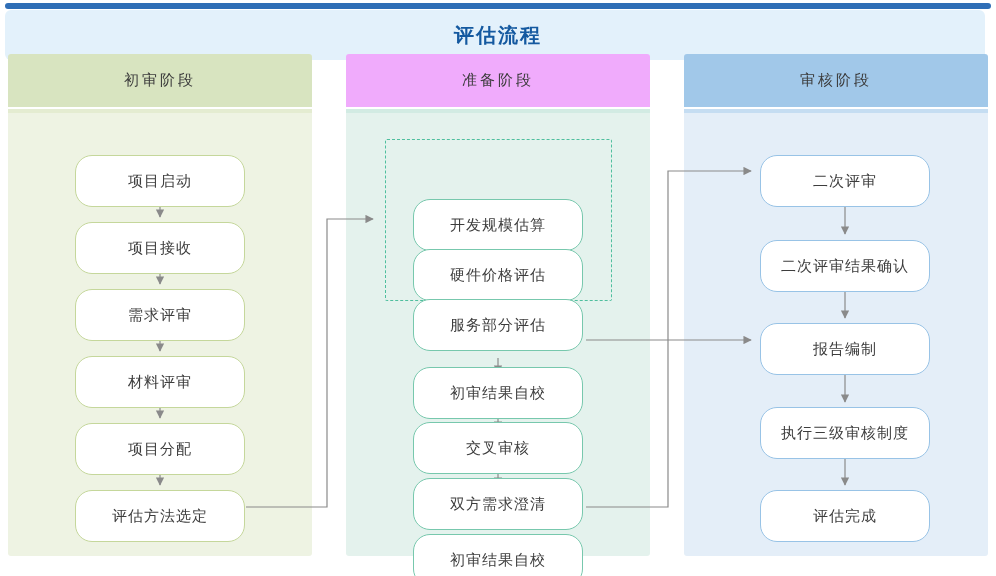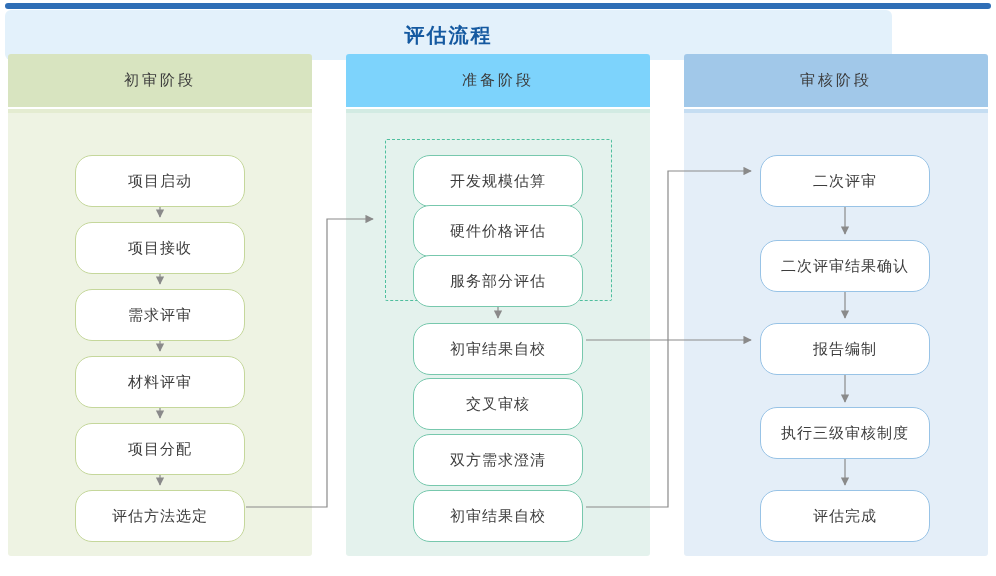--- a/index.html
+++ b/index.html
@@ -1,39 +1,39 @@
 <!DOCTYPE html>
 <html><head>
 <meta charset="utf-8">
 <style>
   html,body{margin:0;padding:0;background:#ffffff;}
   .canvas{
     position:relative;width:996px;height:576px;background:#ffffff;overflow:hidden;
     font-family:"DejaVu Sans","Liberation Sans",sans-serif;
   }
   .topbar{position:absolute;left:5px;top:3px;width:986px;height:6px;background:#2f6eb6;border-radius:3px;}
-  .banner{position:absolute;left:5px;top:10px;width:887px;height:50px;background:#e3f1fb;border-radius:6px;
-    display:flex;align-items:center;justify-content:center;}
+  .banner{position:absolute;left:5px;top:10px;width:974px;height:50px;background:#e3f1fb;border-radius:6px;
+    display:flex;align-items:center;justify-content:center;padding-left:6px;}
   .banner-title{color:#1459a0;font-size:20px;font-weight:bold;letter-spacing:2px;}
 
   .column{position:absolute;top:54px;width:304px;height:502px;}
   .col-header{height:53px;display:flex;align-items:center;justify-content:center;
     font-size:15px;letter-spacing:3px;color:#3b3b3b;border-radius:3px 3px 0 0;}
   .col-strip{height:4px;margin-top:2px;}
   .col-body{position:absolute;top:59px;left:0;right:0;bottom:0;border-radius:0 0 3px 3px;}
 
   .col1{left:8px;}   .col1 .col-header{background:#d8e4c0;} .col1 .col-strip{background:#e4ecd1;} .col1 .col-body{background:#eef3e3;}
-  .col2{left:346px;} .col2 .col-header{background:#7dd3fc;} .col2 .col-strip{background:#d2ebe3;} .col2 .col-body{background:#e4f2ed;}
+  .col2{left:346px;} .col2 .col-header{background:#f0abfc;} .col2 .col-strip{background:#d2ebe3;} .col2 .col-body{background:#e4f2ed;}
   .col3{left:684px;} .col3 .col-header{background:#a1c8e9;} .col3 .col-strip{background:#c5ddf2;} .col3 .col-body{background:#e4eef8;}
 
   .node{position:absolute;width:170px;height:52px;border-radius:17px;background:#ffffff;
     display:flex;align-items:center;justify-content:center;box-sizing:border-box;
     font-size:15px;letter-spacing:1px;color:#3d3d3d;white-space:nowrap;}
   .n1{border:1.5px solid #c5d79b;}
-  .n2{border:1.5px solid #77c8ad;}
+  .n2{border:1.5px solid #77c8ad;margin-top:44px;}
   .n3{border:1.5px solid #98c3e6;}
 
   .dashed-box{position:absolute;left:385px;top:139px;width:227px;height:162px;
     border:1.5px dashed #4fbf9e;border-radius:2px;box-sizing:border-box;}
 
   .wires{position:absolute;left:0;top:0;width:996px;height:576px;pointer-events:none;}
 </style>
 </head>
 <body>
 

